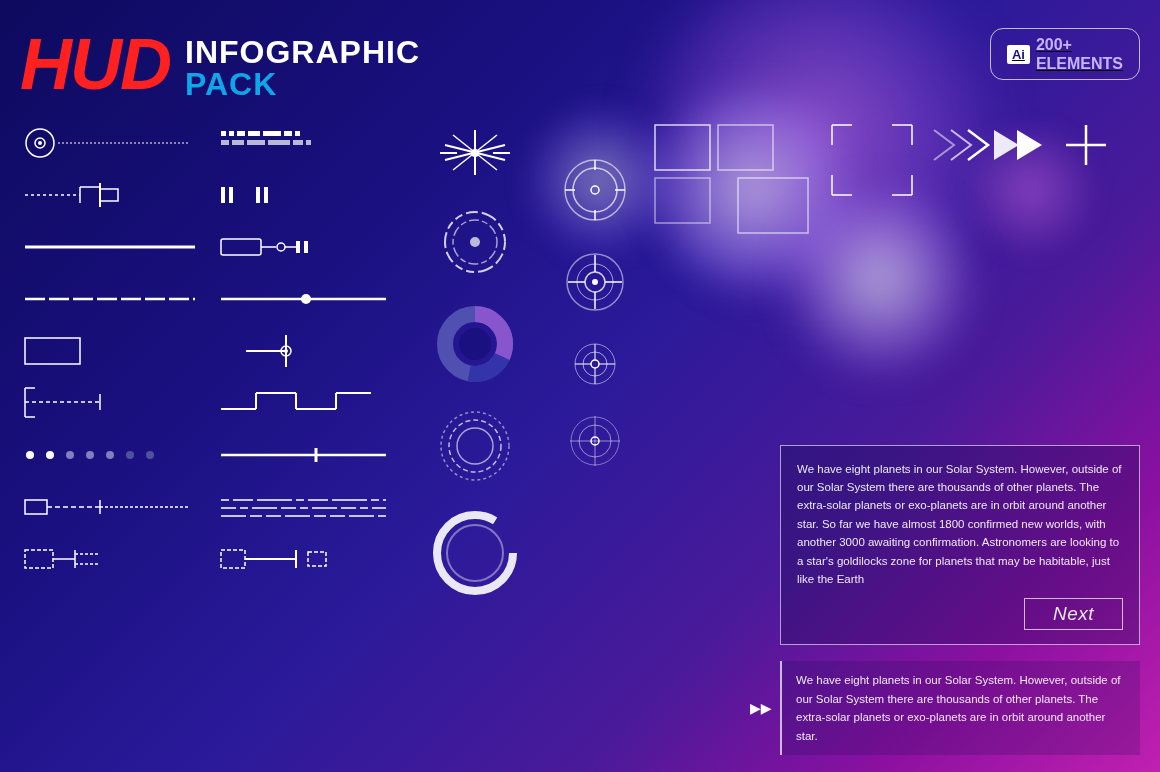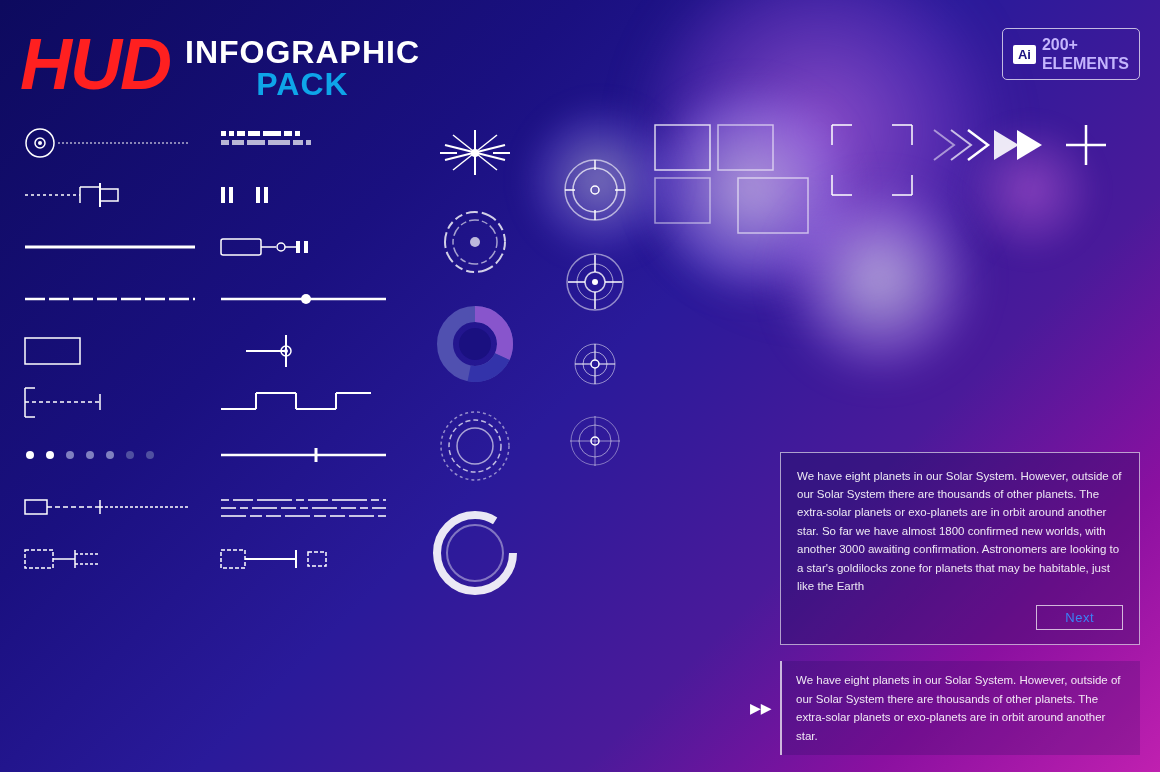--- a/index.html
+++ b/index.html
@@ -102,21 +102,20 @@
       line-height: 1;
       font-style: italic;
       letter-spacing: -2px;
     }
 
     .title-infographic {
       display: flex;
       flex-direction: column;
       justify-content: center;
       padding-top: 8px;
-      align-items: center;
     }
 
     .title-infographic-line1 {
       font-size: 32px;
       font-weight: 900;
       color: white;
       line-height: 1;
       letter-spacing: 1px;
     }
 
@@ -126,22 +125,23 @@
       color: #0ea5e9;
       line-height: 1;
       letter-spacing: 1px;
     }
 
     .ai-badge {
       display: flex;
       align-items: center;
       gap: 6px;
       border: 1.5px solid rgba(255,255,255,0.7);
-      padding: 6px 10px;
-      border-radius: 5px;
+      padding: 6px 16px;
+      border-radius: 13px;
+      text-decoration: underline;
     }
 
     .ai-icon {
       background: white;
       color: #1a1080;
       font-weight: 900;
       font-size: 13px;
       padding: 2px 5px;
       border-radius: 2px;
     }
@@ -168,26 +168,27 @@
     }
 
     .next-btn-row {
       display: flex;
       justify-content: flex-end;
       margin-top: 10px;
     }
 
     .next-btn {
       border: 1.5px solid rgba(255,255,255,0.7);
-      color: #3b82f6;
+      color: #e5e5e5;
       background: transparent;
       padding: 4px 28px;
-      font-size: 13px;
+      font-size: 19px;
       cursor: pointer;
       letter-spacing: 0.5px;
+      font-style: italic;
     }
 
     .info-box2-text {
       color: white;
       font-size: 11.5px;
       line-height: 1.6;
       opacity: 0.9;
     }
 
     

